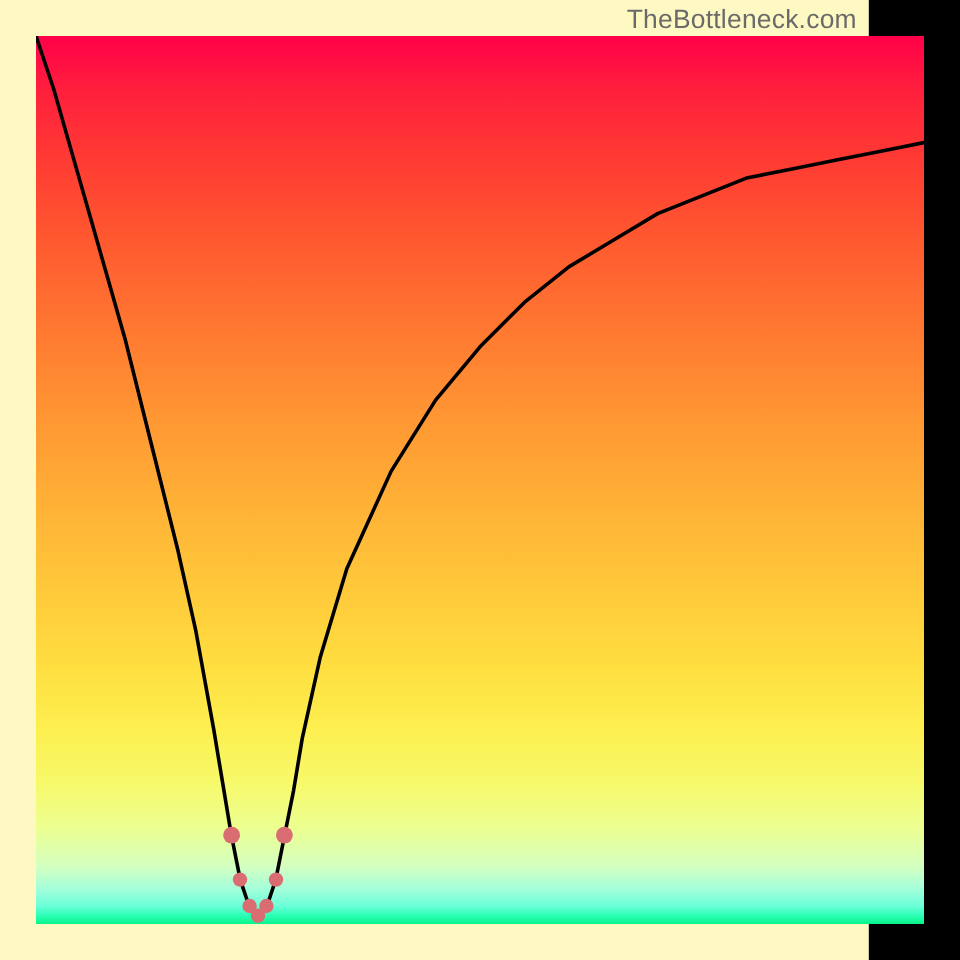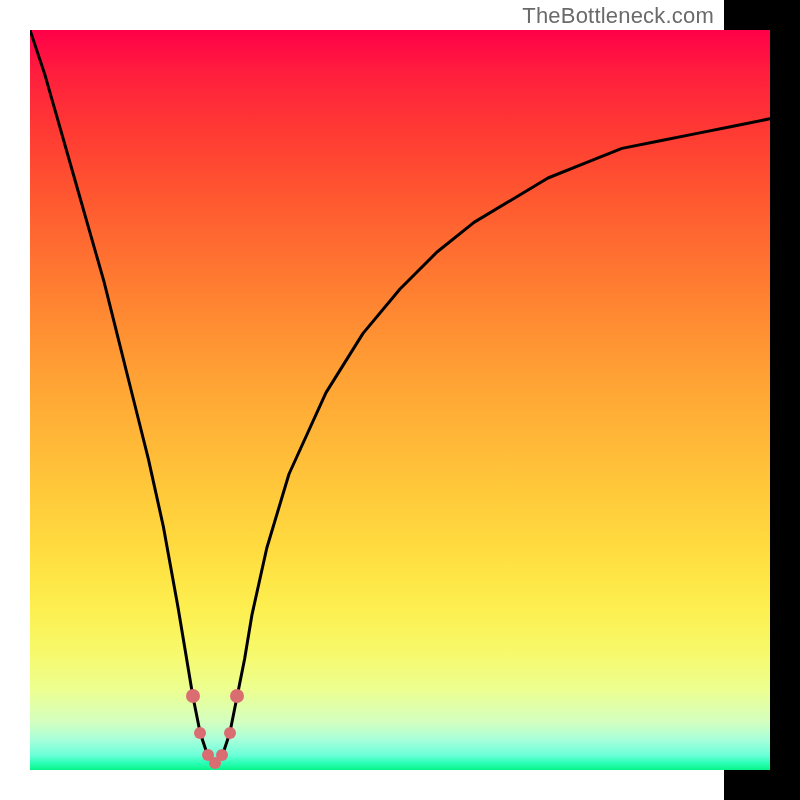--- a/index.html
+++ b/index.html
@@ -1,21 +1,21 @@
 <!DOCTYPE html>
 <html><head>
 <meta charset="utf-8">
 <style>
   * { margin: 0; padding: 0; box-sizing: border-box; }
   html, body { width: 800px; height: 800px; overflow: hidden; background: #000; }
   .frame {
     position: relative;
     width: 724px;
     height: 800px;
-    background: #ffffff;
+    background: #fef9c3;
   }
   .plot {
     position: absolute;
     left: 30px;
     top: 30px;
     width: 740px;
     height: 740px;
     overflow: hidden;
   }
   .grad {

